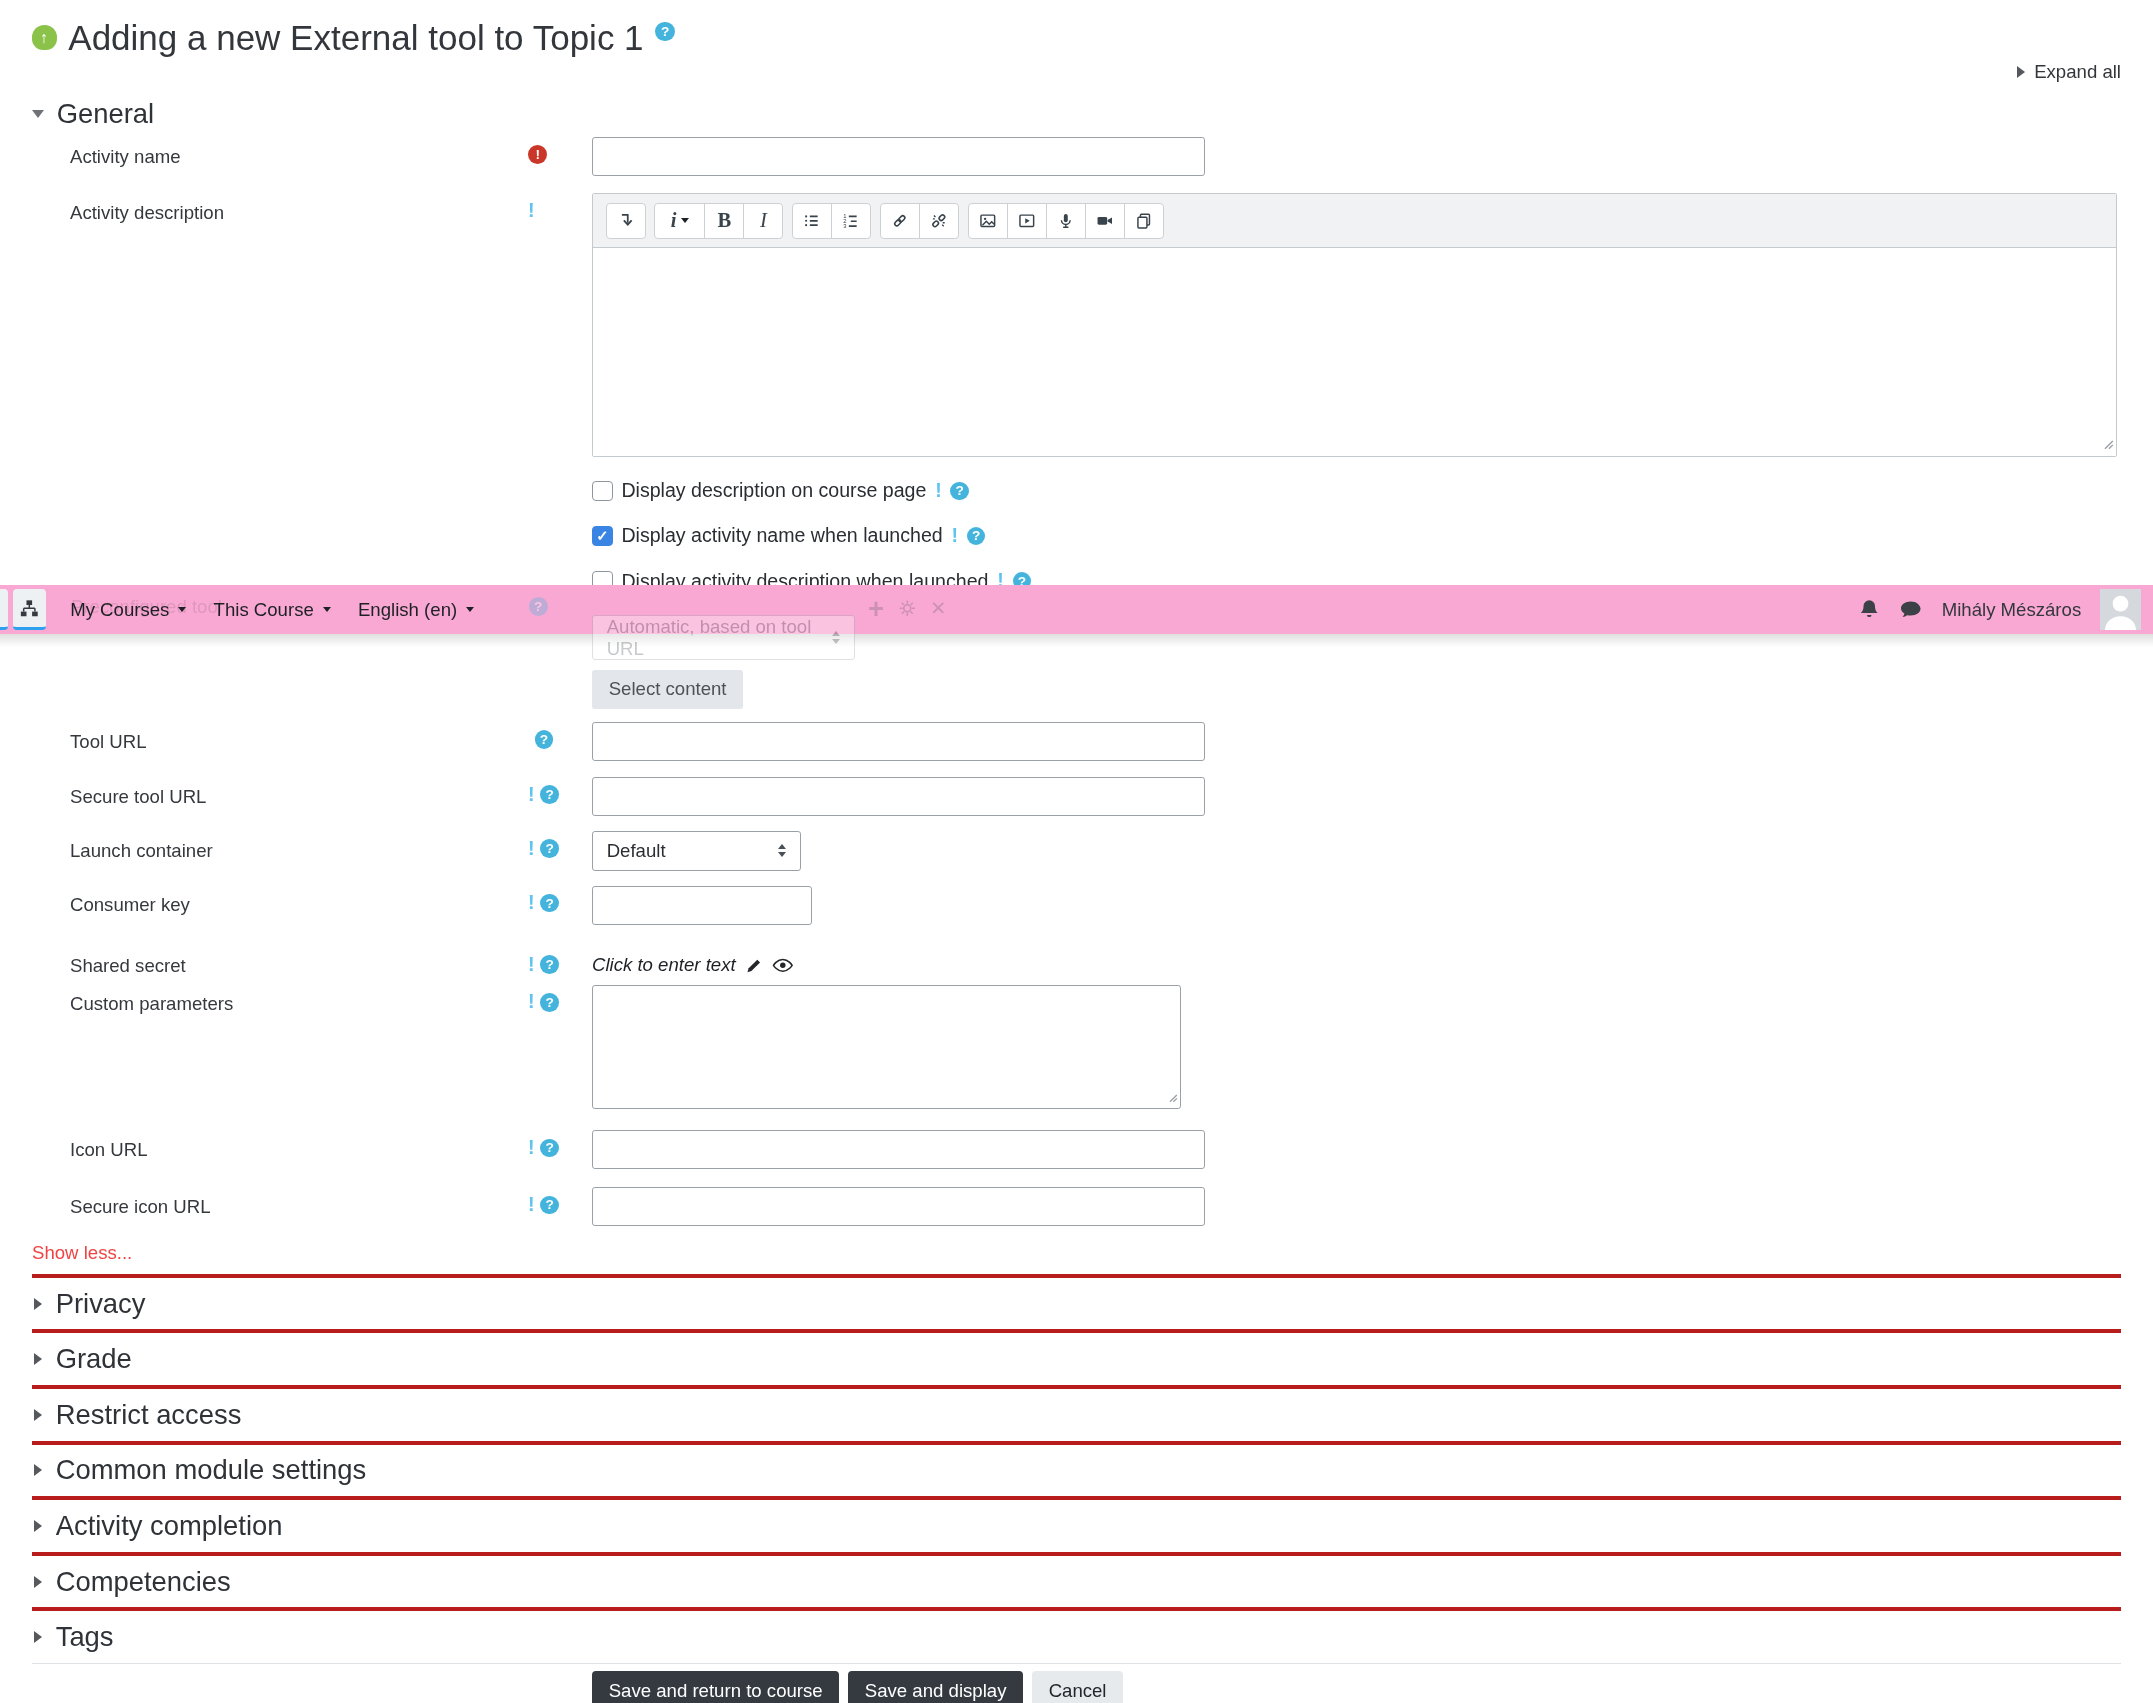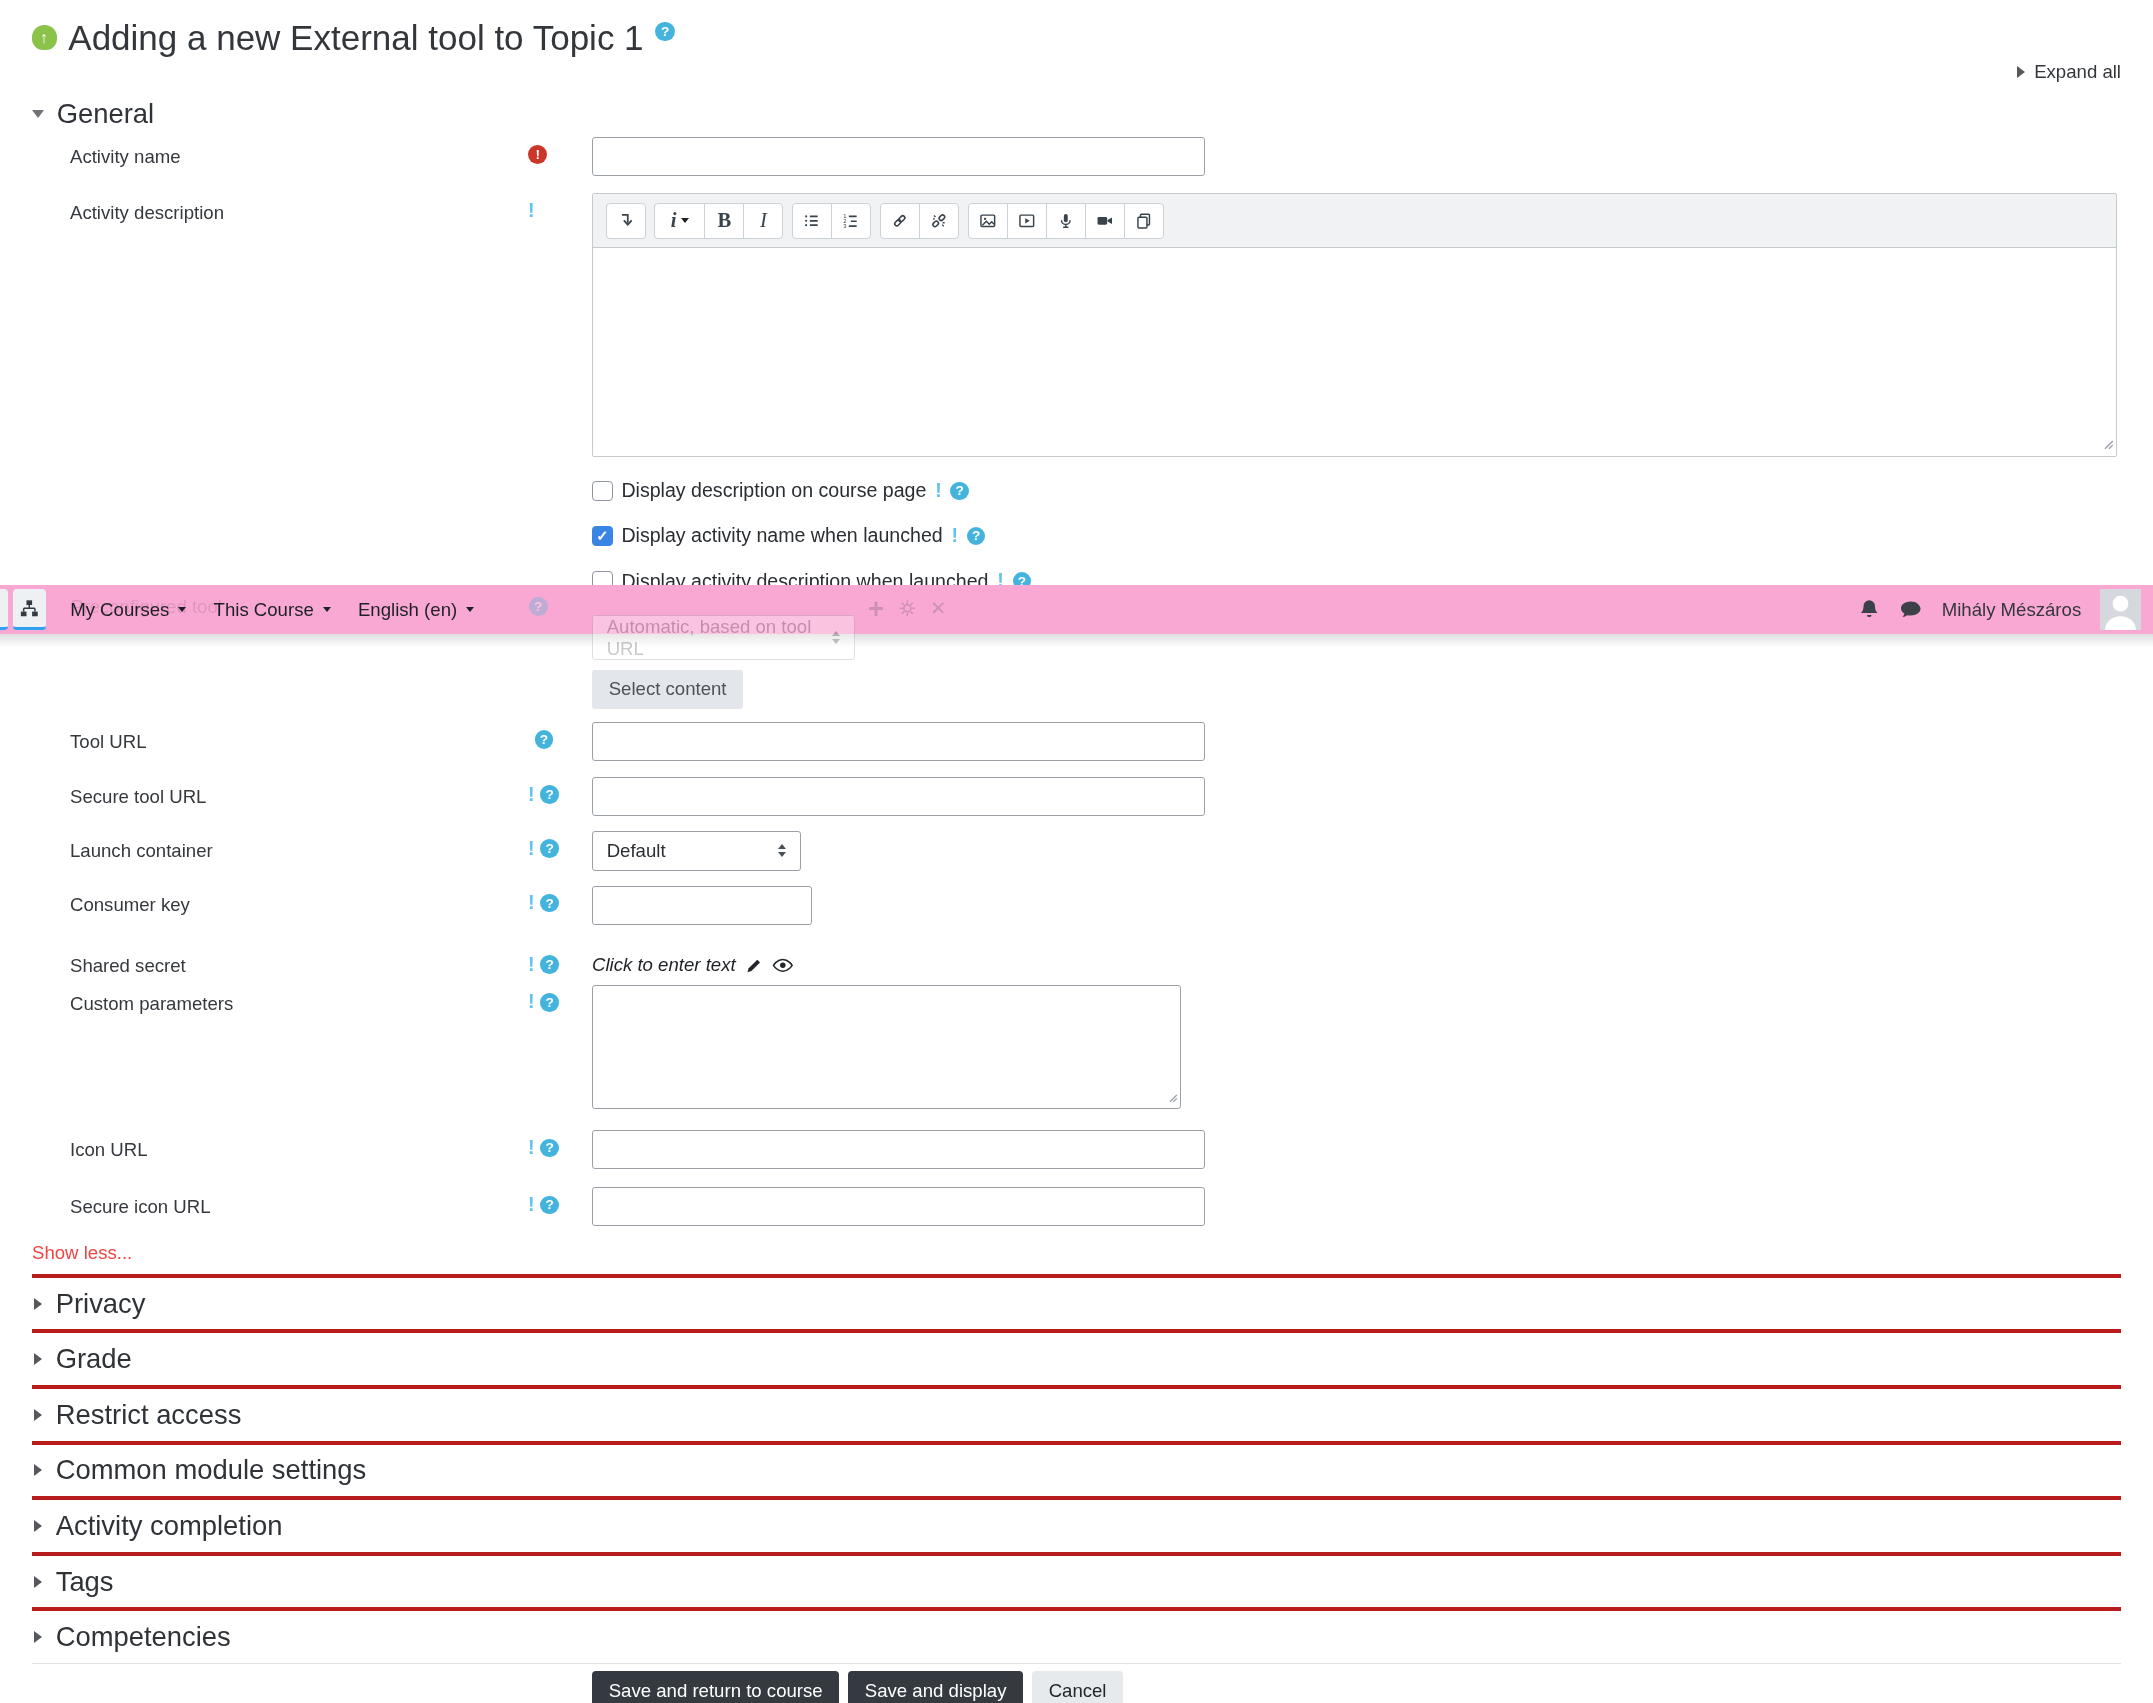--- a/index.html
+++ b/index.html
@@ -433,25 +433,25 @@
     <div class="csection">
       <span class="caret-right"></span>
       <span class="sec-label">Common module settings</span>
     </div>
     <div class="csection">
       <span class="caret-right"></span>
       <span class="sec-label">Activity completion</span>
     </div>
     <div class="csection">
       <span class="caret-right"></span>
+      <span class="sec-label">Competencies</span>
+    </div>
+    <div class="csection">
+      <span class="caret-right"></span>
       <span class="sec-label">Tags</span>
-    </div>
-    <div class="csection">
-      <span class="caret-right"></span>
-      <span class="sec-label">Competencies</span>
     </div>
   </div>
 
   <div class="actions">
     <button class="btn btn-dark">Save and return to course</button>
     <button class="btn btn-dark">Save and display</button>
     <button class="btn btn-light">Cancel</button>
   </div>
 
 </div>

